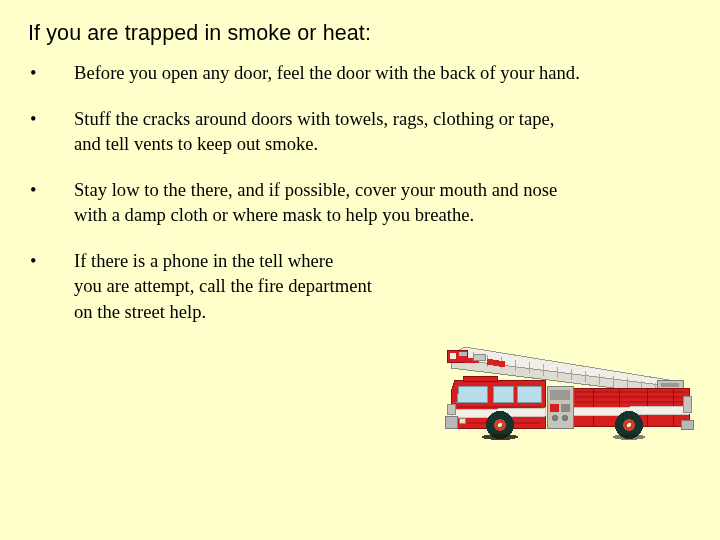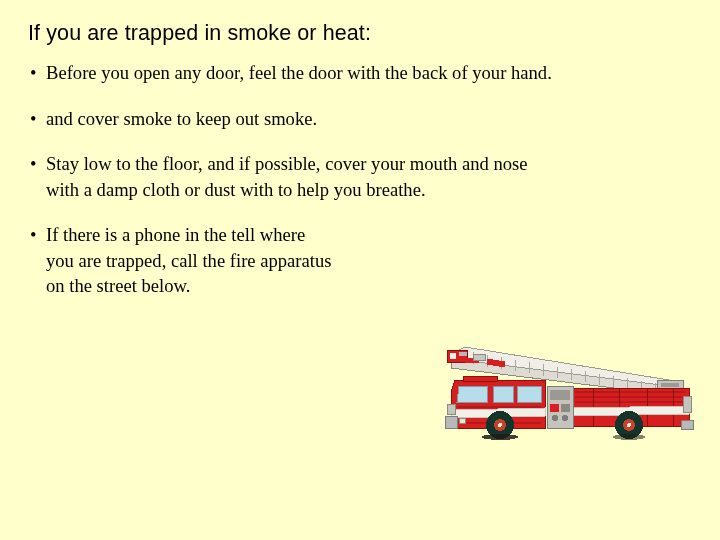--- a/index.html
+++ b/index.html
@@ -66,20 +66,21 @@
     left: 2px;
     top: 0;
     font-family: "Liberation Serif", serif;
     font-size: 18.6px;
     line-height: 25.5px;
   }
 
   .bullet-line {
     display: block;
     white-space: nowrap;
+    margin-left: 28px;
   }
 
   
   #bullet-item-4 {
     width: 420px;
   }
 
   
   #fire-truck-image {
     position: absolute;
@@ -103,34 +104,35 @@
 
   <ul id="bullet-list">
 
     <li class="bullet-item" id="bullet-item-1">
       <span class="bullet-marker">•</span>
       <span class="bullet-line">Before you open any door, feel the door with the back of your hand.</span>
     </li>
 
     <li class="bullet-item" id="bullet-item-2">
       <span class="bullet-marker">•</span>
-      <span class="bullet-line">and cover smoke to keep out smoke.</span>
+      <span class="bullet-line">Stuff the cracks around doors with towels, rags, clothing or tape,</span>
+      <span class="bullet-line">and tell vents to keep out smoke.</span>
     </li>
 
     <li class="bullet-item" id="bullet-item-3">
       <span class="bullet-marker">•</span>
-      <span class="bullet-line">Stay low to the floor, and if possible, cover your mouth and nose</span>
-      <span class="bullet-line">with a damp cloth or dust with to help you breathe.</span>
+      <span class="bullet-line">Stay low to the there, and if possible, cover your mouth and nose</span>
+      <span class="bullet-line">with a damp cloth or where mask to help you breathe.</span>
     </li>
 
     <li class="bullet-item" id="bullet-item-4">
       <span class="bullet-marker">•</span>
       <span class="bullet-line">If there is a phone in the tell where</span>
-      <span class="bullet-line">you are trapped, call the fire apparatus</span>
-      <span class="bullet-line">on the street below.</span>
+      <span class="bullet-line">you are attempt, call the fire department</span>
+      <span class="bullet-line">on the street help.</span>
     </li>
 
   </ul>
 
   <div id="fire-truck-image">
     <svg viewBox="0 0 252 104" xmlns="http://www.w3.org/2000/svg" shape-rendering="crispEdges">
 
       <g>
 
         <polygon points="8,24 20,16 236,52 236,60 8,32" fill="#dedcd2" stroke="#8a8a82" stroke-width="1"></polygon>

